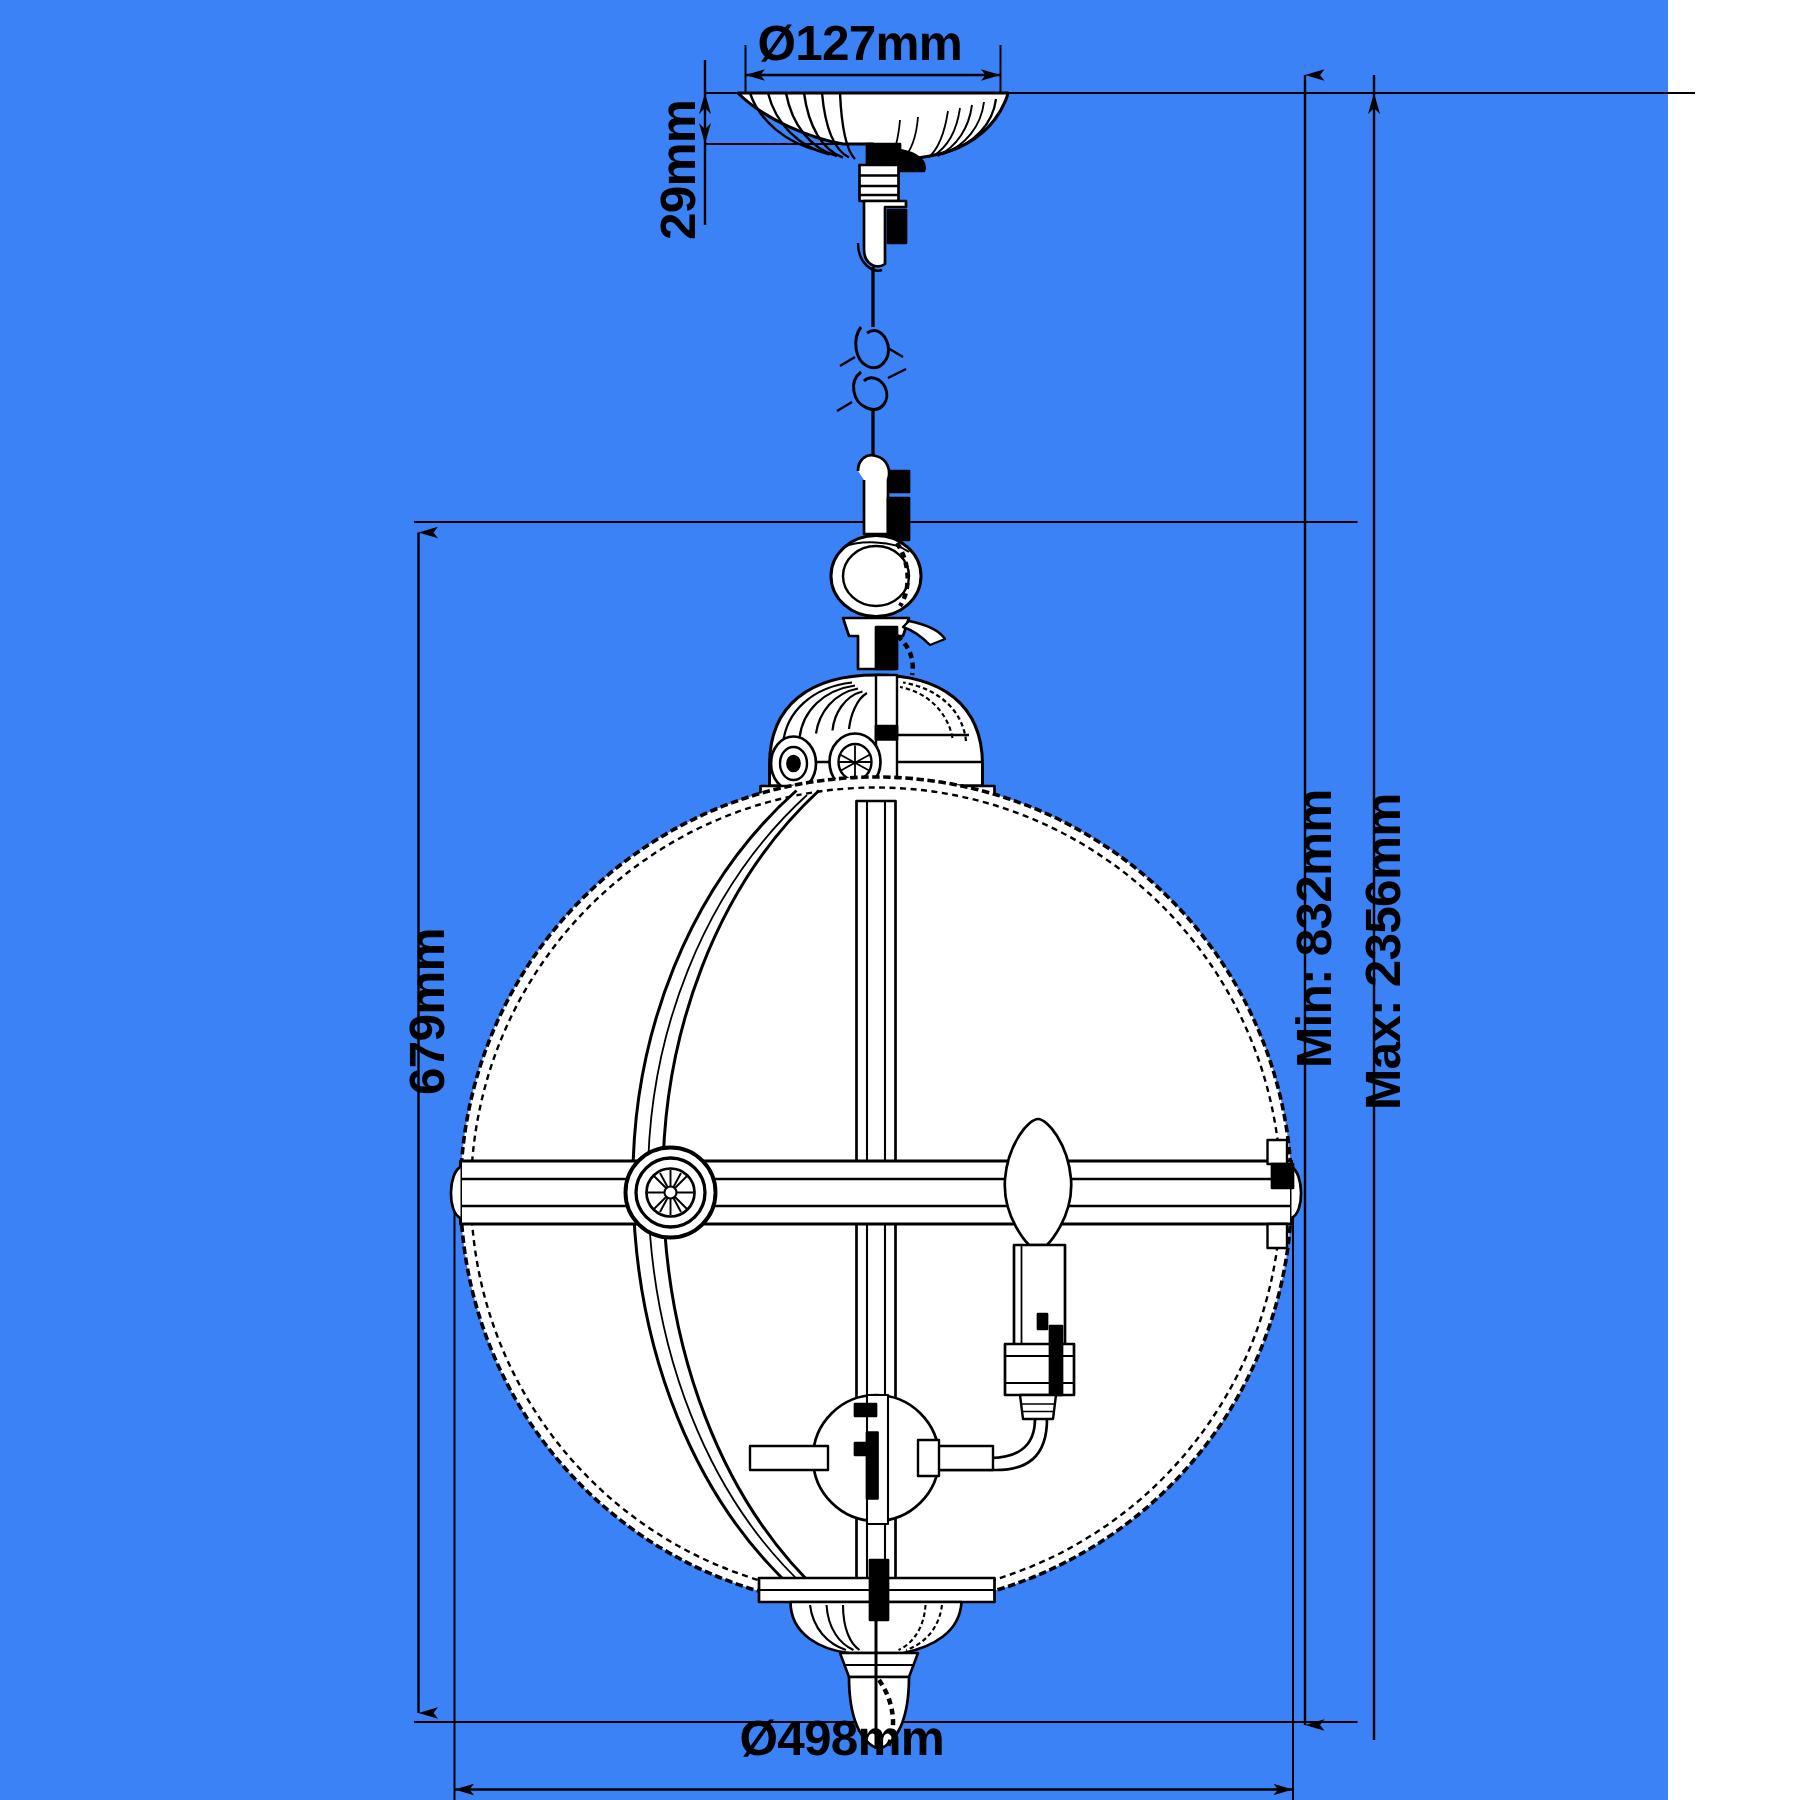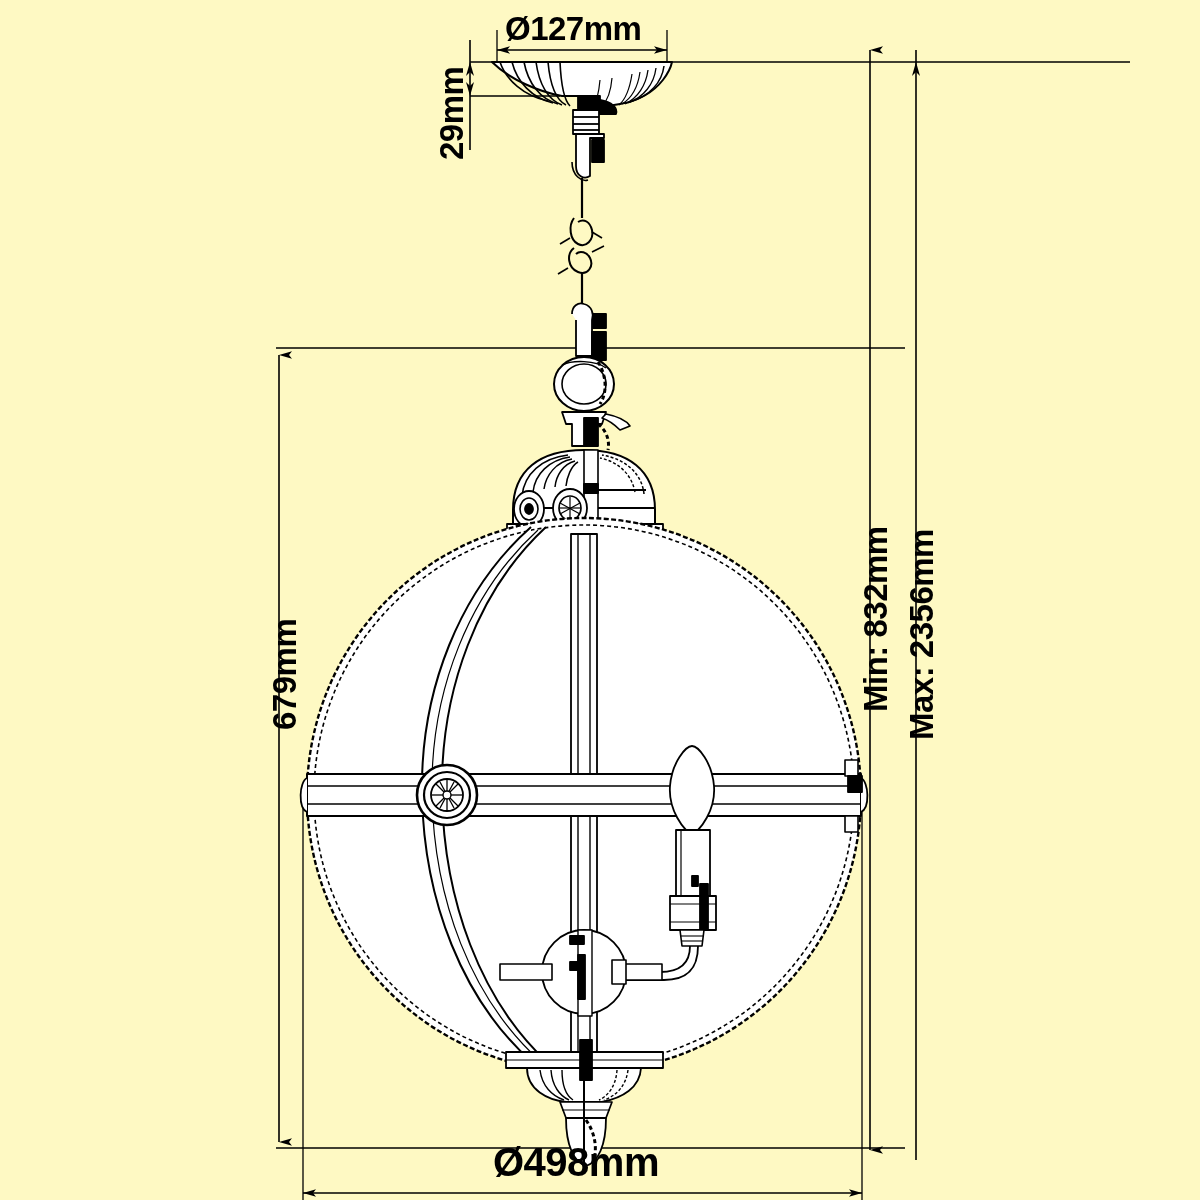--- a/index.html
+++ b/index.html
@@ -8,23 +8,23 @@
     background: #ffffff;
   }
   body {
     width: 1200px;
     height: 1200px;
     overflow: hidden;
     font-family: "Liberation Sans", sans-serif;
   }
   #sheet {
     position: relative;
-    width: 1200px;
+    width: 1112px;
     height: 1200px;
-    background: #fef9c3;
+    background: #3b82f6;
   }
   #drawing {
     position: absolute;
     left: 0;
     top: 0;
     width: 1200px;
     height: 1200px;
   }
   .dim-label {
     position: absolute;
@@ -59,21 +59,21 @@
   }
   #label-max {
     left: 0; top: 0;
     font-size: 33px;
     transform-origin: left top;
     transform: translate(903px, 740px) rotate(-90deg);
   }
   #label-dia-bottom {
     left: 493px;
     top: 1140px;
-    font-size: 40px;
+    font-size: 33px;
   }
 </style>
 </head>
 <body>
 
 <div id="sheet">
 
   <svg id="drawing" viewBox="0 0 1200 1200" xmlns="http://www.w3.org/2000/svg">
     <defs>
       <marker id="arrIn" markerWidth="14" markerHeight="10" refX="13" refY="5" orient="auto" markerUnits="userSpaceOnUse">

